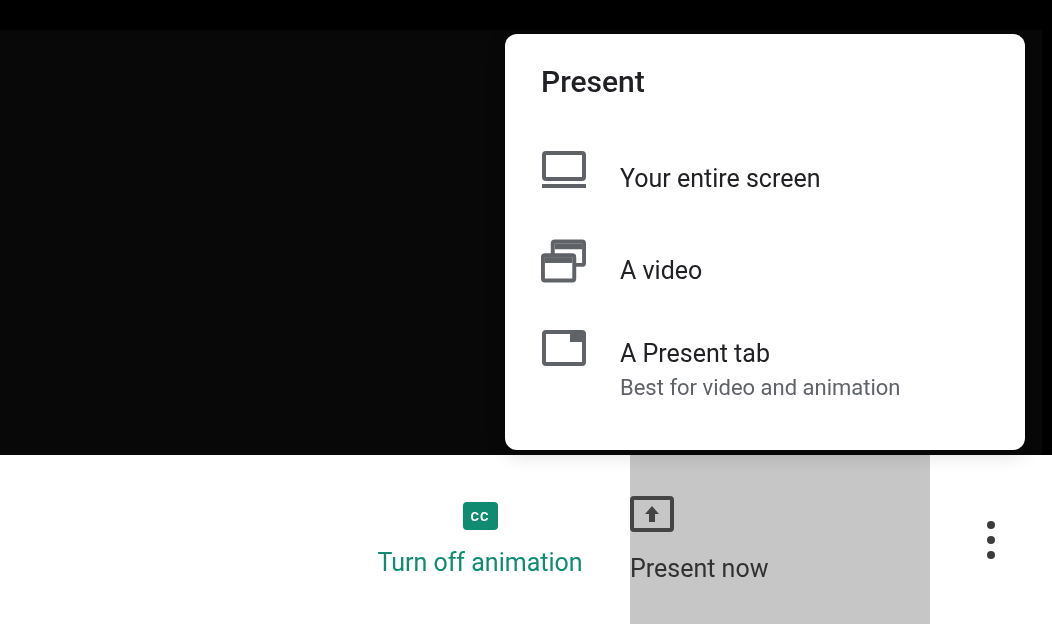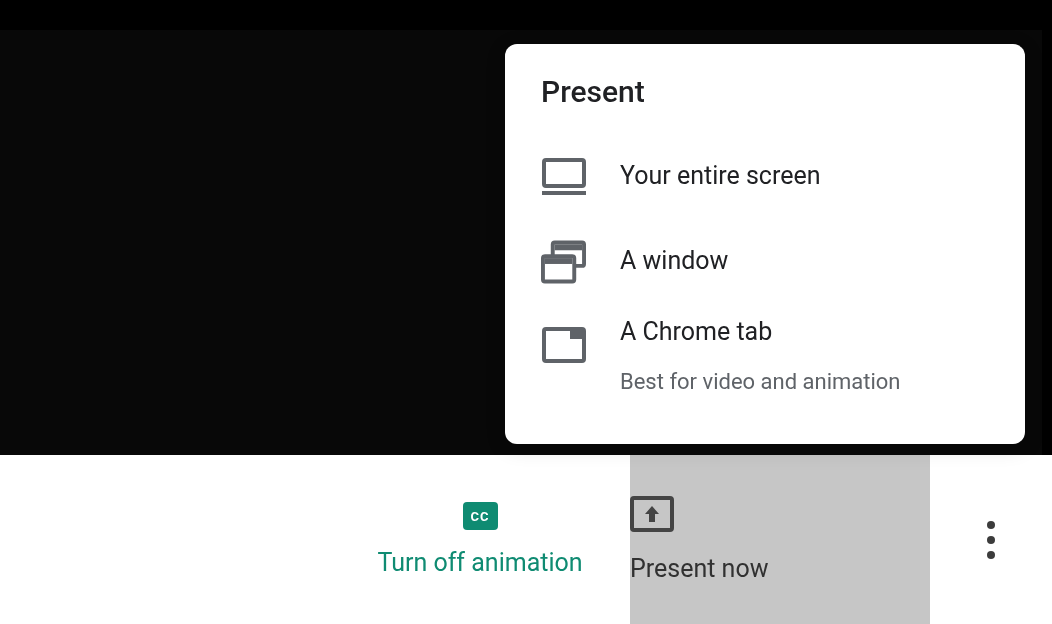--- a/index.html
+++ b/index.html
@@ -29,21 +29,21 @@
     .right-border {
       position: absolute;
       right: 0;
       top: 0;
       width: 10px;
       height: 455px;
       background: #000000;
     }
     .popup-menu {
       position: absolute;
-      top: 44px;
+      top: 34px;
       left: 505px;
       width: 520px;
       background: #ffffff;
       border-radius: 12px;
       box-shadow: 0 4px 20px rgba(0,0,0,0.15);
       padding: 20px 0 30px 0;
       z-index: 10;
     }
     .popup-title {
       font-size: 30px;
@@ -74,25 +74,26 @@
       margin-top: 6px;
     }
     .menu-text {
       display: flex;
       flex-direction: column;
     }
     .menu-label {
       font-size: 25px;
       color: #202124;
       line-height: 1.3;
+      margin-top: 19px;
     }
     .menu-sublabel {
       font-size: 22px;
       color: #5f6368;
-      margin-top: 20px;
+      margin-top: 4px;
     }
     .bottom-bar {
       position: absolute;
       bottom: 0;
       left: 0;
       width: 100%;
       height: 169px;
       background: #ffffff;
       display: flex;
       align-items: stretch;
@@ -188,33 +189,33 @@
   <div class="menu-item">
     <div class="menu-icon-wrap">
       <svg width="46" height="44" viewBox="0 0 46 44">
         <rect x="12" y="2" width="32" height="24" rx="2" fill="none" stroke="#5f6368" stroke-width="4"></rect>
         <rect x="14" y="4" width="28" height="6" fill="#5f6368"></rect>
         <rect x="2" y="16" width="32" height="26" rx="2" fill="#ffffff" stroke="#5f6368" stroke-width="4"></rect>
         <rect x="4" y="18" width="28" height="6" fill="#5f6368"></rect>
       </svg>
     </div>
     <div class="menu-text">
-      <span class="menu-label">A window</span>
+      <span class="menu-label">A video</span>
     </div>
   </div>
 
   <div class="menu-item menu-item-tab">
     <div class="menu-icon-wrap">
       <svg width="44" height="36" viewBox="0 0 44 36">
         <rect x="2" y="2" width="40" height="32" rx="2" fill="none" stroke="#5f6368" stroke-width="4"></rect>
         <rect x="28" y="2" width="14" height="10" fill="#5f6368"></rect>
       </svg>
     </div>
     <div class="menu-text">
-      <span class="menu-label">A Chrome tab</span>
+      <span class="menu-label">A Present tab</span>
       <span class="menu-sublabel">Best for video and animation</span>
     </div>
   </div>
 </div>
 
 <div class="bottom-bar">
   <div class="spacer-left"></div>
 
   <div class="captions-button">
     <div class="cc-badge">CC</div>

